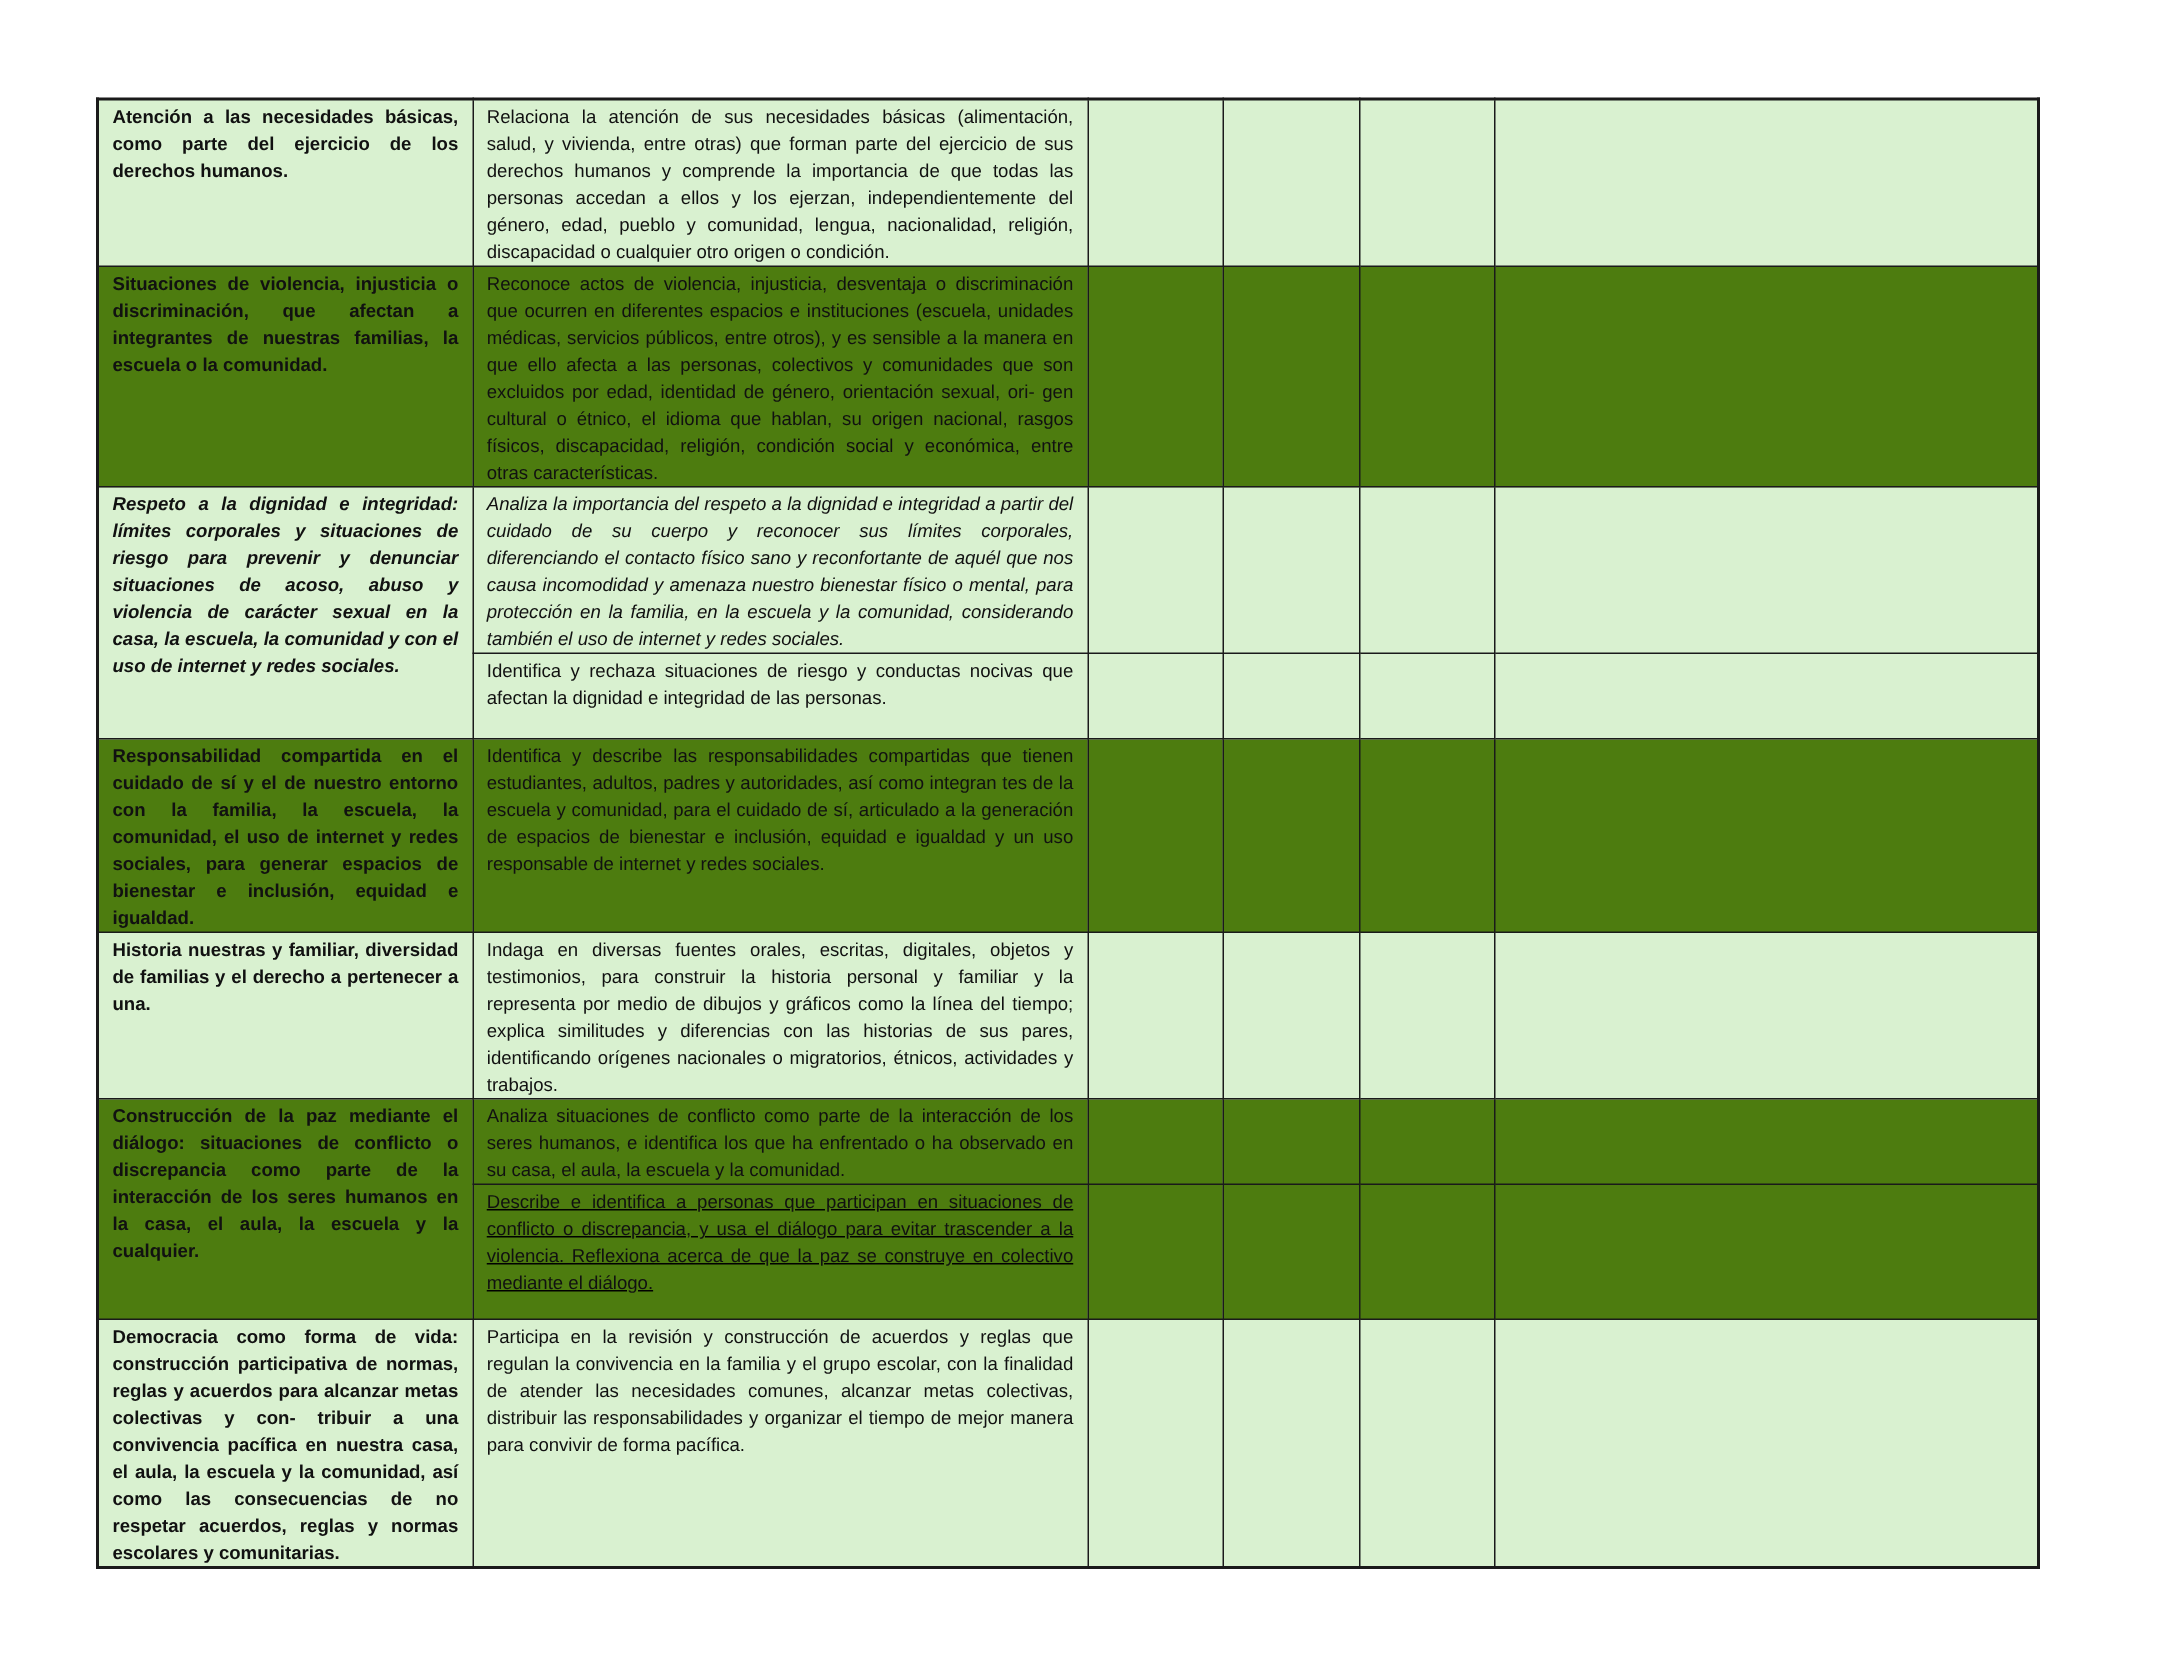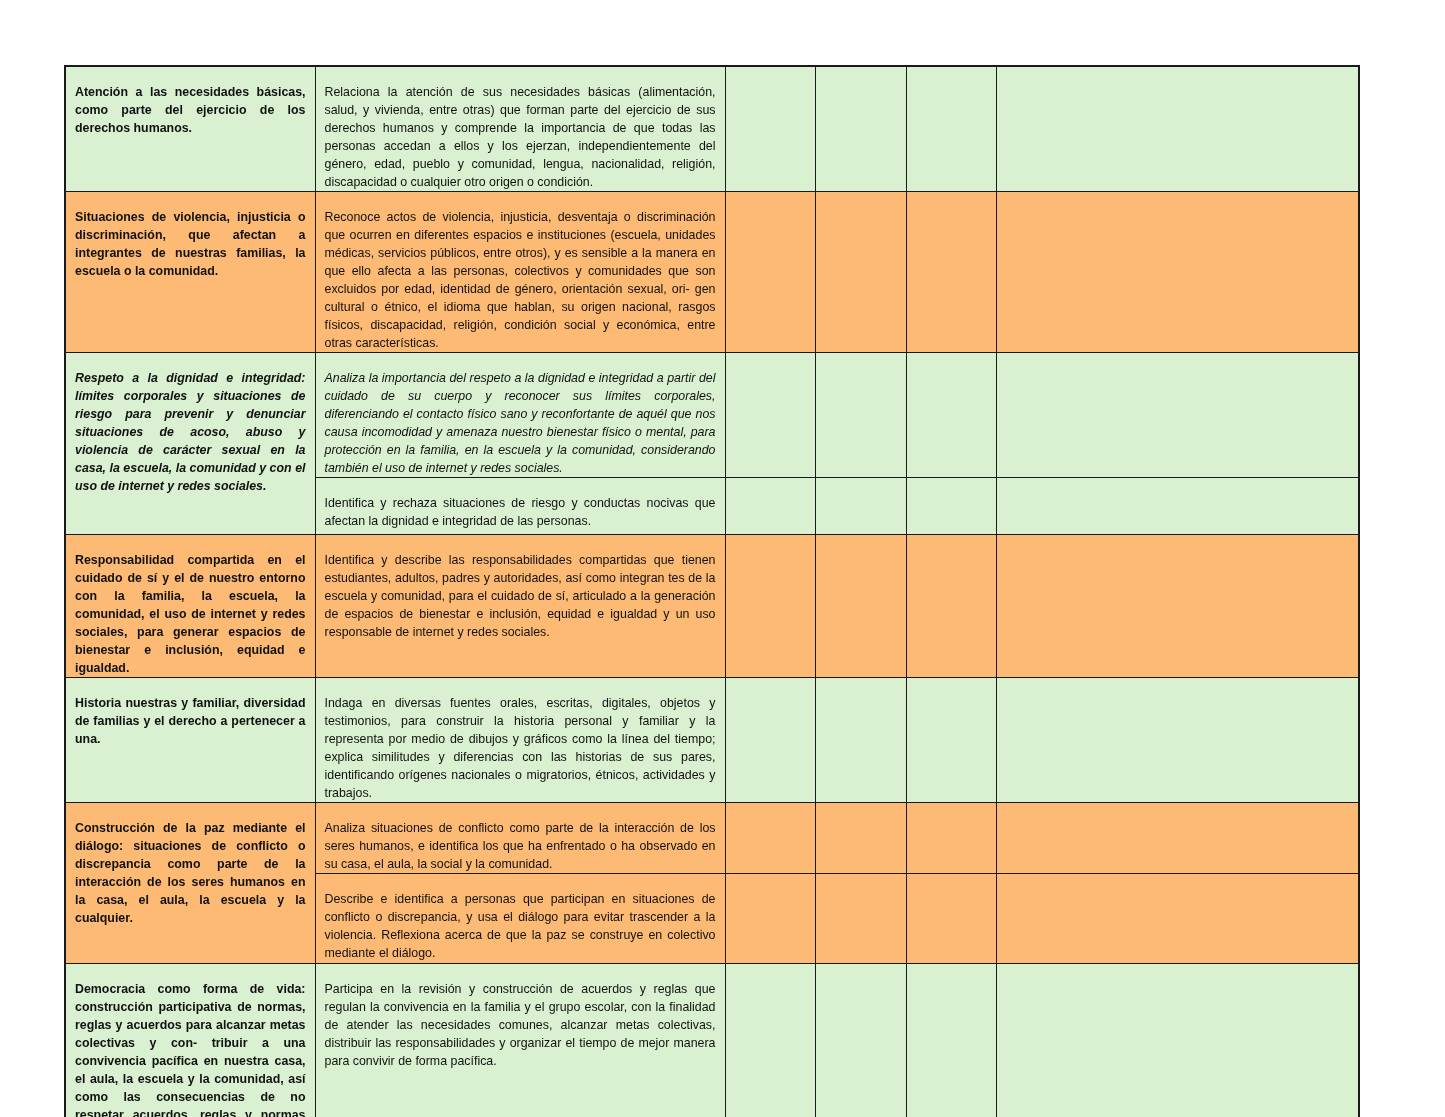--- a/index.html
+++ b/index.html
@@ -1,25 +1,25 @@
 <!DOCTYPE html>
 <html><head>
 <meta charset="utf-8">
 <style>
   html, body { margin: 0; padding: 0; background: #ffffff; }
   body { width: 1445px; height: 1117px; position: relative; overflow: hidden;
          font-family: "Liberation Sans", "DejaVu Sans", sans-serif; }
   #doc-table { position: absolute; left: 64px; top: 65px; border-collapse: collapse;
                table-layout: fixed; border: 2px solid #1a1a1a; }
-  #doc-table td { border: 1.5px solid #1a1a1a; vertical-align: top; padding: 16px 9px 0 9px;
+  #doc-table td { border: 1.5px solid #1a1a1a; vertical-align: top; padding: 2px 9px 0 9px;
                   font-size: 12.4px; line-height: 18px; color: #111; text-align: justify;
                   text-align-last: left; }
   #doc-table td.topic { font-weight: bold; }
   tr.green td { background: #d9f1d0; }
-  tr.white td { background: #fdba74; }
+  tr.white td { background: #4d7c0f; }
   td.empty { padding: 0; }
 </style>
 </head>
 <body>
 
 <table id="doc-table">
   <colgroup>
     <col style="width:250px">
       <col style="width:410px">
       <col style="width:90px">
@@ -70,27 +70,27 @@
       <tr class="green" style="height: 108px;">
         <td class="topic" rowspan="1">Historia nuestras y familiar, diversidad de familias y el derecho a pertenecer a una.</td>
         <td>Indaga en diversas fuentes orales, escritas, digitales, objetos y testimonios, para construir la historia personal y familiar y la representa por medio de dibujos y gráficos como la línea del tiempo; explica similitudes y diferencias con las historias de sus pares, identificando orígenes nacionales o migratorios, étnicos, actividades y trabajos.</td>
         <td class="empty"></td>
         <td class="empty"></td>
         <td class="empty"></td>
         <td class="empty"></td>
       </tr>
       <tr class="white" style="height: 54px;">
         <td class="topic" rowspan="2">Construcción de la paz mediante el diálogo: situaciones de conflicto o discrepancia como parte de la interacción de los seres humanos en la casa, el aula, la escuela y la cualquier.</td>
-        <td>Analiza situaciones de conflicto como parte de la interacción de los seres humanos, e identifica los que ha enfrentado o ha observado en su casa, el aula, la social y la comunidad.</td>
+        <td>Analiza situaciones de conflicto como parte de la interacción de los seres humanos, e identifica los que ha enfrentado o ha observado en su casa, el aula, la escuela y la comunidad.</td>
         <td class="empty"></td>
         <td class="empty"></td>
         <td class="empty"></td>
         <td class="empty"></td>
       </tr>
-      <tr class="white" style="height: 90px;">
+      <tr class="white" style="height: 90px; text-decoration: underline;">
         <td>Describe e identifica a personas que participan en situaciones de conflicto o discrepancia, y usa el diálogo para evitar trascender a la violencia. Reflexiona acerca de que la paz se construye en colectivo mediante el diálogo.</td>
         <td class="empty"></td>
         <td class="empty"></td>
         <td class="empty"></td>
         <td class="empty"></td>
       </tr>
       <tr class="green" style="height: 161px;">
         <td class="topic" rowspan="1">Democracia como forma de vida: construcción participativa de normas, reglas y acuerdos para alcanzar metas colectivas y con- tribuir a una convivencia pacífica en nuestra casa, el aula, la escuela y la comunidad, así como las consecuencias de no respetar acuerdos, reglas y normas escolares y comunitarias.</td>
         <td>Participa en la revisión y construcción de acuerdos y reglas que regulan la convivencia en la familia y el grupo escolar, con la finalidad de atender las necesidades comunes, alcanzar metas colectivas, distribuir las responsabilidades y organizar el tiempo de mejor manera para convivir de forma pacífica.</td>
         <td class="empty"></td>

